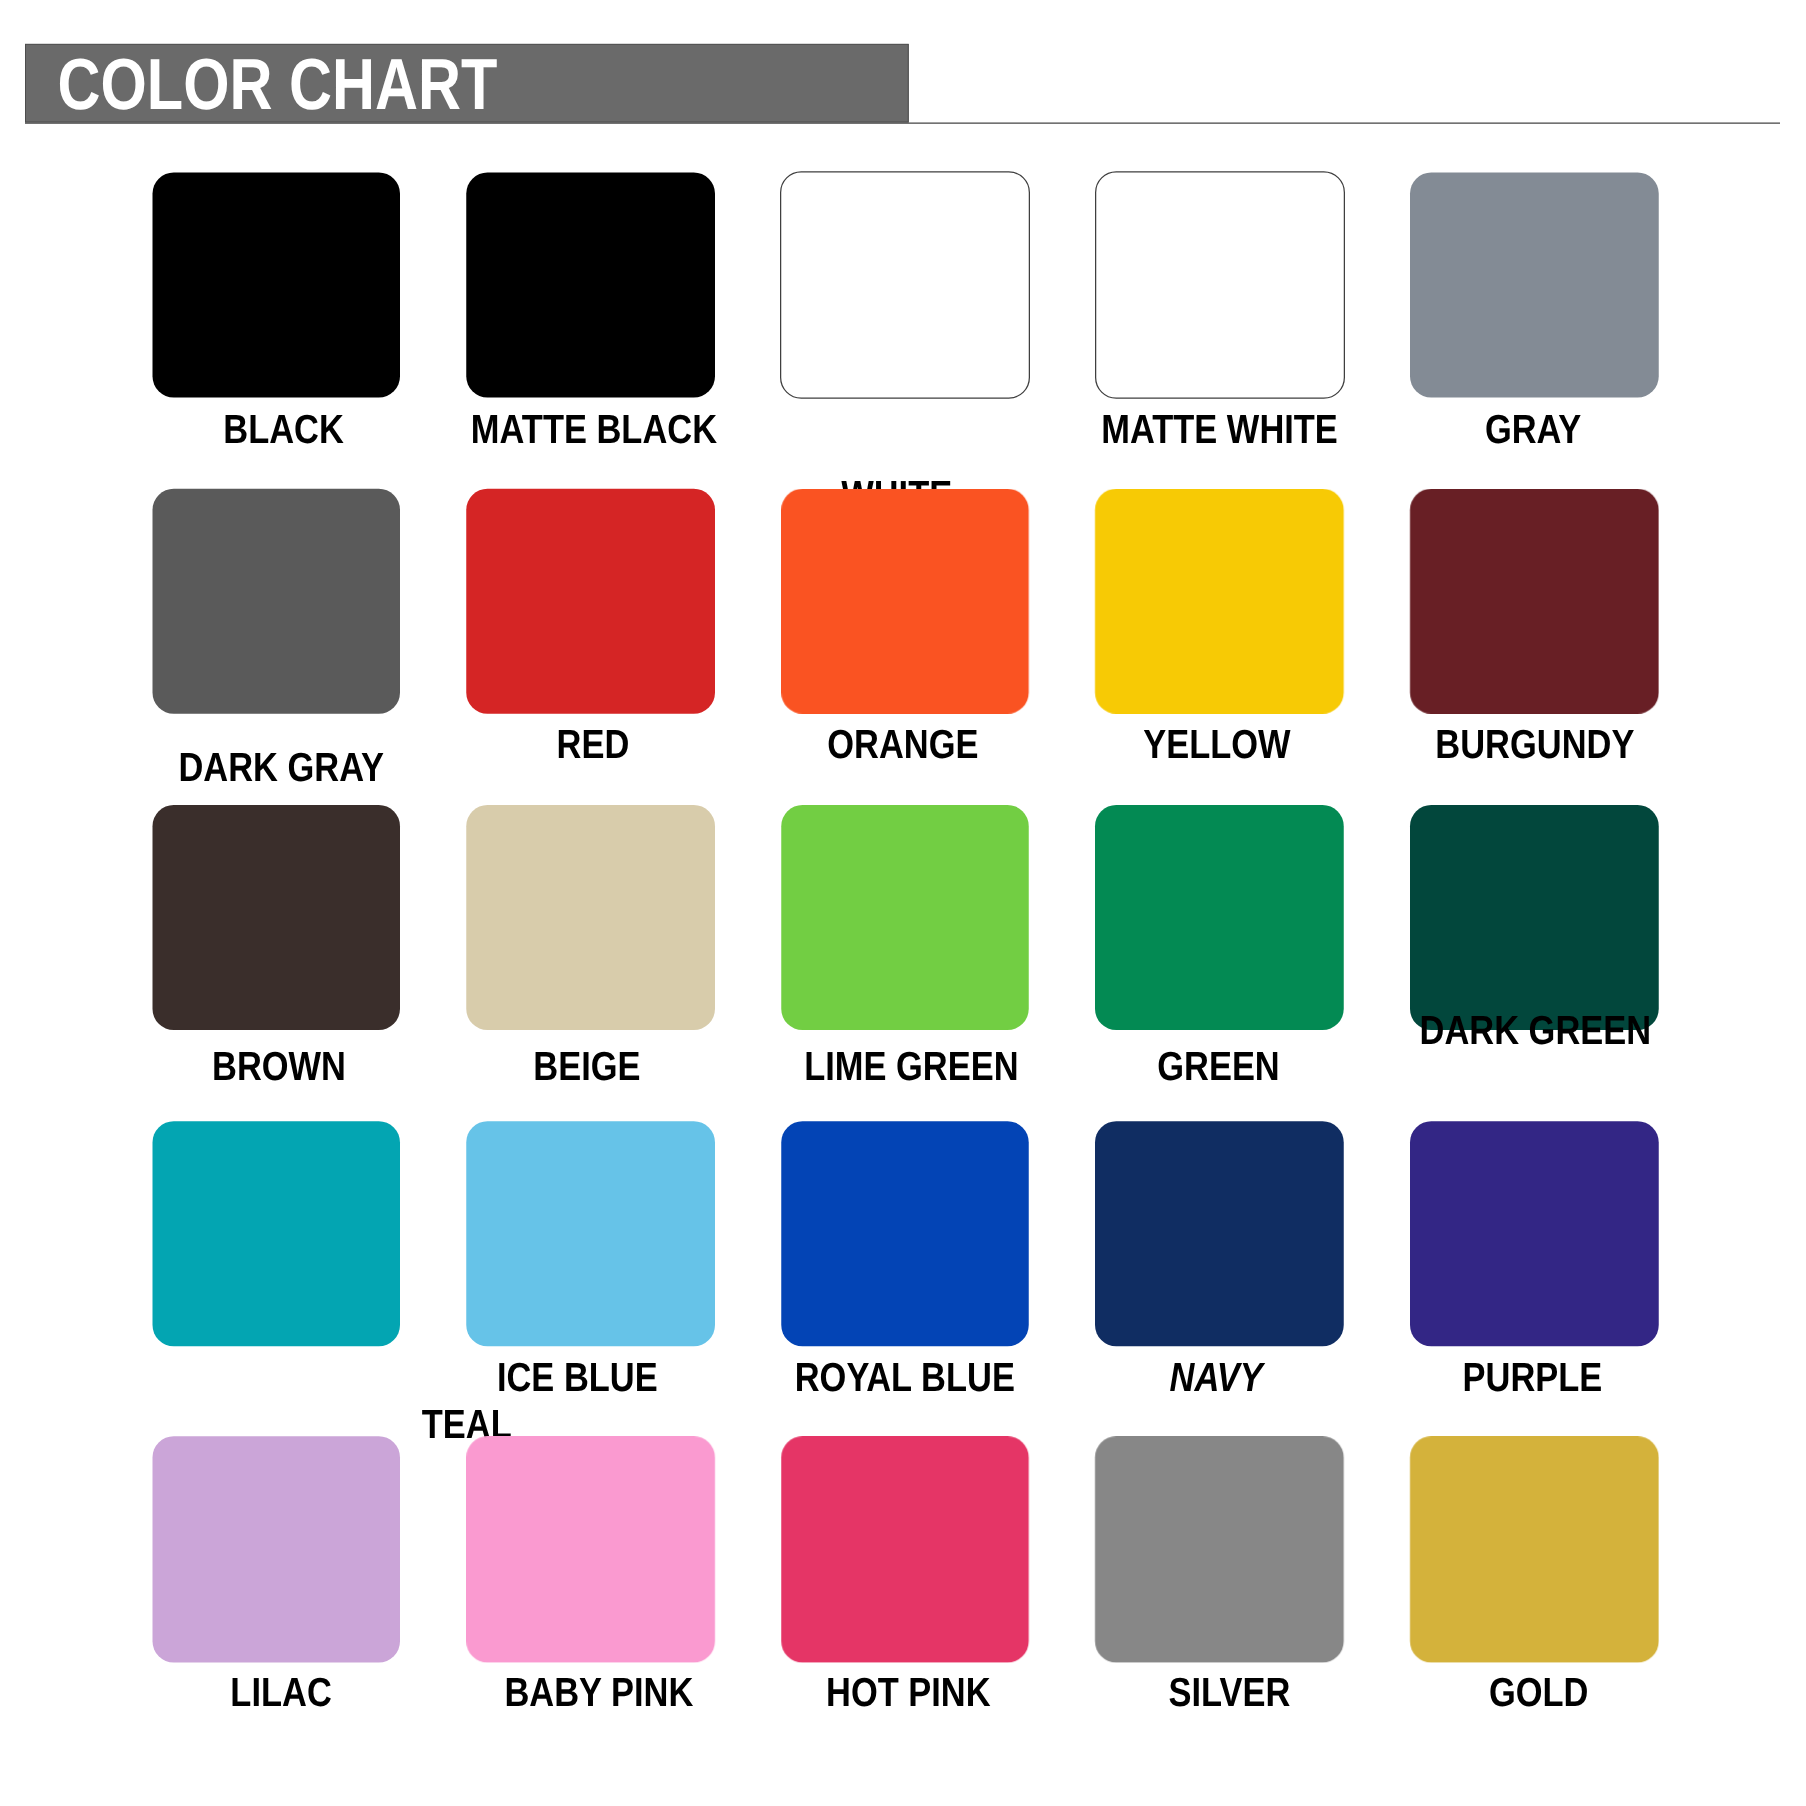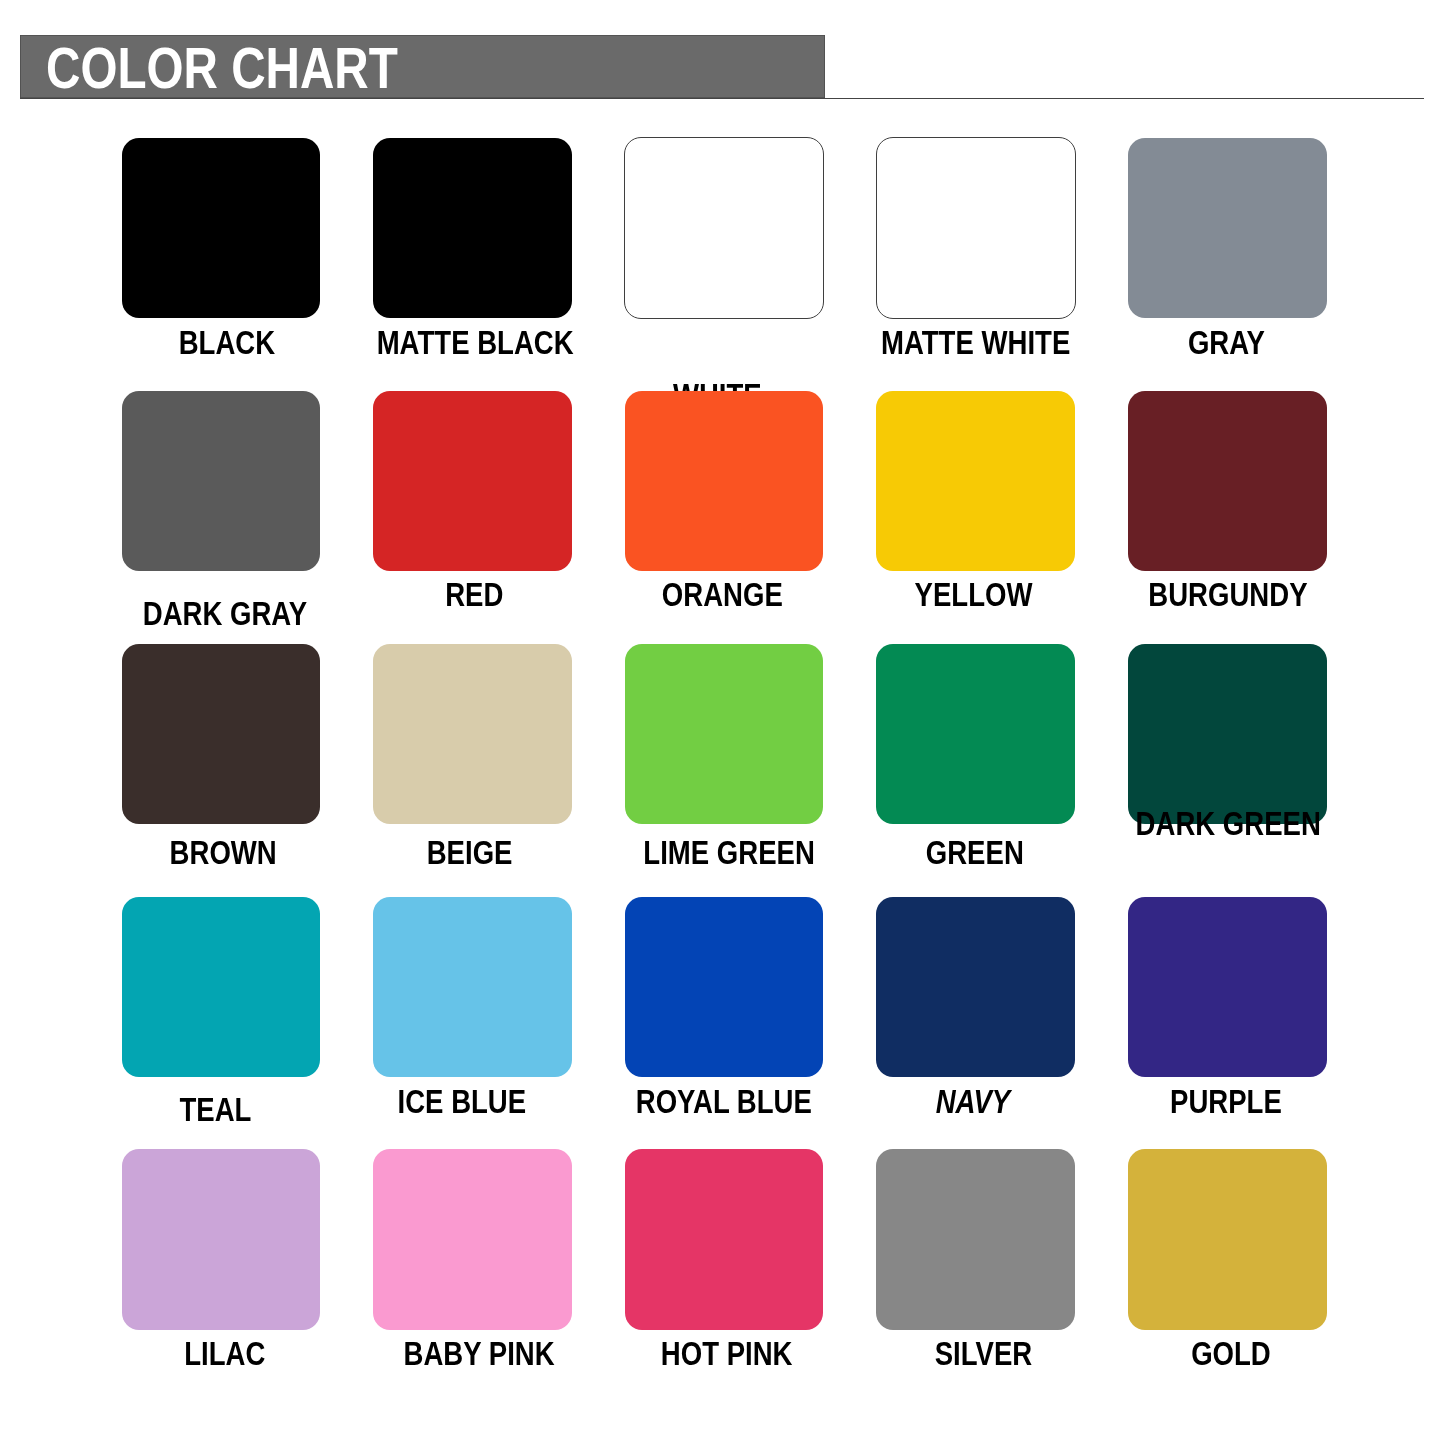--- a/index.html
+++ b/index.html
@@ -20,21 +20,21 @@
     width: 1445px;
     height: 1445px;
     background: #ffffff;
   }
 
   
   .header-band {
     position: absolute;
     left: 20px;
     top: 35.4px;
-    width: 805px;
+    width: 707px;
     height: 62.2px;
     background: #6A6A6A;
     box-shadow: inset 0 0 0 0.8px #4d4d4d;
   }
   .header-title {
     position: absolute;
     left: 26px;
     top: 11px;
     color: #ffffff;
     font-family: "Liberation Sans", sans-serif;
@@ -158,21 +158,21 @@
       <div class="cell">
         <div class="swatch" style="left: 876.3px; top: 643.6px; background: rgb(3, 138, 83);"></div>
         <div class="label-wrap" style="left: 875.7px; top: 836.5px;"><span class="label">GREEN</span></div>
       </div>
       <div class="cell">
         <div class="swatch" style="left: 1127.9px; top: 643.6px; background: rgb(2, 71, 60);"></div>
         <div class="label-wrap" style="left: 1128.6px; top: 808px;"><span class="label">DARK GREEN</span></div>
       </div>
       <div class="cell">
         <div class="swatch" style="left: 121.5px; top: 896.5px; background: rgb(3, 165, 178);"></div>
-        <div class="label-wrap" style="left: 116.4px; top: 1094px;"><span class="label">TEAL</span></div>
+        <div class="label-wrap" style="left: 116.4px; top: 1123px; text-align: right;"><span class="label">TEAL</span></div>
       </div>
       <div class="cell">
         <div class="swatch" style="left: 373.1px; top: 896.5px; background: rgb(102, 195, 232);"></div>
         <div class="label-wrap" style="left: 362px; top: 1085.5px;"><span class="label">ICE BLUE</span></div>
       </div>
       <div class="cell">
         <div class="swatch" style="left: 624.7px; top: 896.5px; background: rgb(3, 68, 181);"></div>
         <div class="label-wrap" style="left: 624.3px; top: 1085.5px; text-align: center;"><span class="label">ROYAL BLUE</span></div>
       </div>
       <div class="cell">

